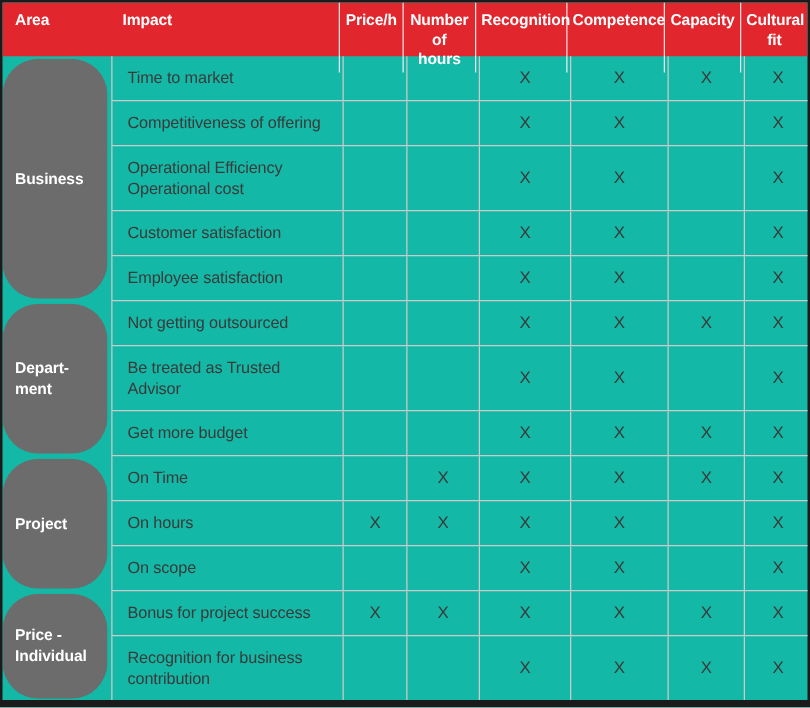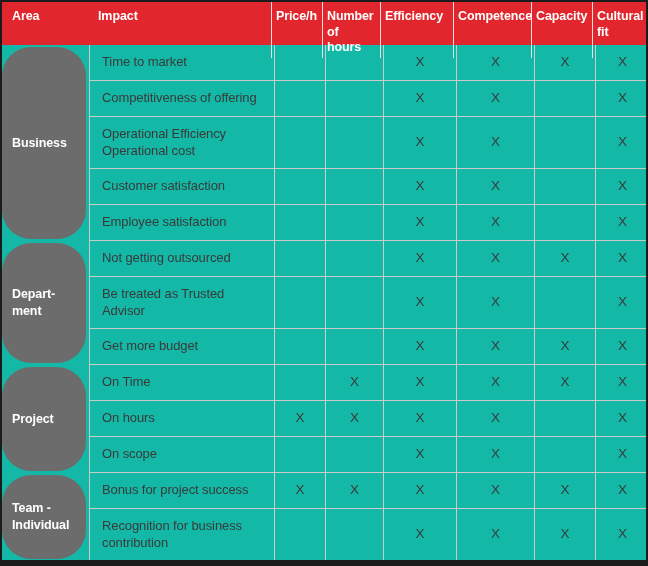--- a/index.html
+++ b/index.html
@@ -22,21 +22,21 @@
     grid-template-columns: 84px 185px 51px 58px 73px 78px 61px 54px;
     background: #e2262d;
     height: 43px;
   }
   .hcell {
     color: #ffffff;
     font-weight: 700;
     font-size: 12.5px;
     line-height: 15.5px;
     padding: 7px 4px 2px 4px;
-    text-align: left;
+    text-align: center;
     letter-spacing: -0.1px;
   }
   .hcell.c0 { text-align: left; padding-left: 10px; }
   .hcell.c1 { text-align: left; padding-left: 12px; }
   .hcell.sep { border-left: 1px solid rgba(255,255,255,0.85); }
   
   .tbody { width: 100%; }
   .section { display: flex; }
   .area-cell {
     width: 84px;
@@ -86,21 +86,21 @@
 </style>
 </head>
 <body>
 
 <div class="frame">
   <div class="header-row" id="header-row">
       <div class="hcell c0">Area</div>
       <div class="hcell c1">Impact</div>
       <div class="hcell c2 sep">Price/h</div>
       <div class="hcell c3 sep">Number of hours</div>
-      <div class="hcell c4 sep">Efficiency</div>
+      <div class="hcell c4 sep">Recognition</div>
       <div class="hcell c5 sep">Competence</div>
       <div class="hcell c6 sep">Capacity</div>
       <div class="hcell c7 sep">Cultural fit</div>
     </div>
   <div class="tbody" id="table-body">
       <div class="section">
         <div class="area-cell">
           <div>Business</div>
         </div>
         <div class="rows">
@@ -238,21 +238,21 @@
             <div class="cell vcell"></div>
             <div class="cell vcell">X</div>
             <div class="cell vcell">X</div>
             <div class="cell vcell"></div>
             <div class="cell vcell">X</div>
           </div>
         </div>
       </div>
       <div class="section">
         <div class="area-cell">
-          <div>Team -</div>
+          <div>Price -</div>
           <div>Individual</div>
         </div>
         <div class="rows">
           <div class="row">
             <div class="cell impact-cell">
               <div>Bonus for project success</div>
             </div>
             <div class="cell vcell">X</div>
             <div class="cell vcell">X</div>
             <div class="cell vcell">X</div>

